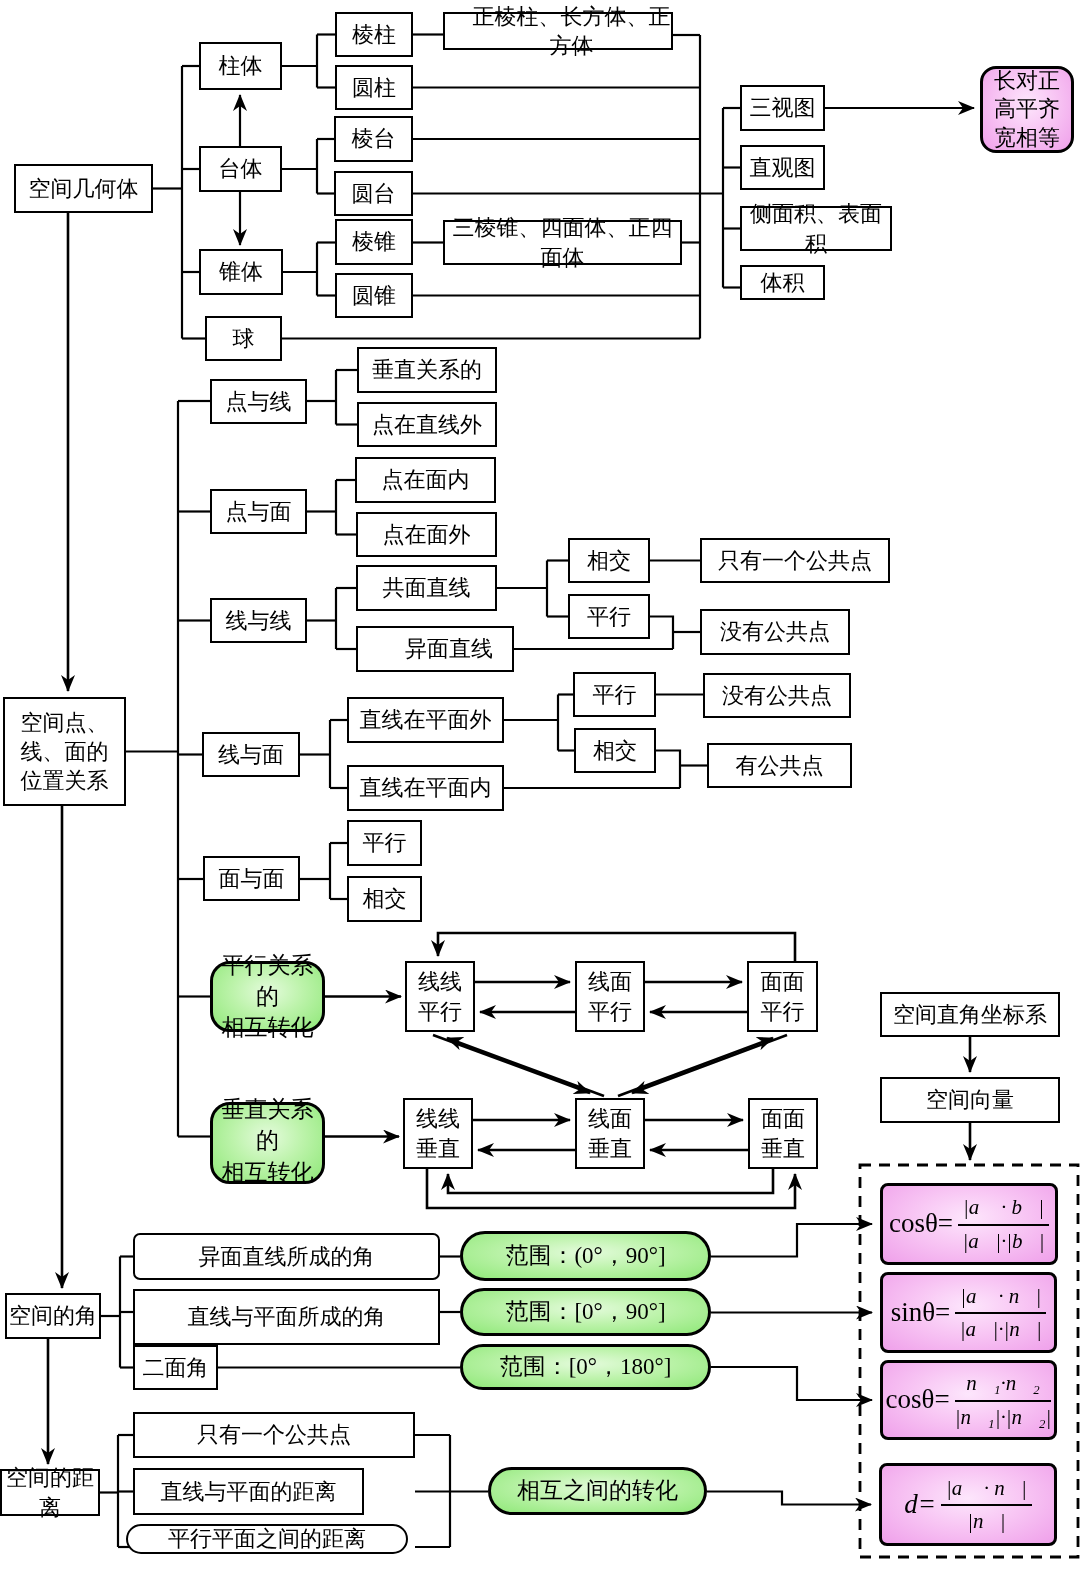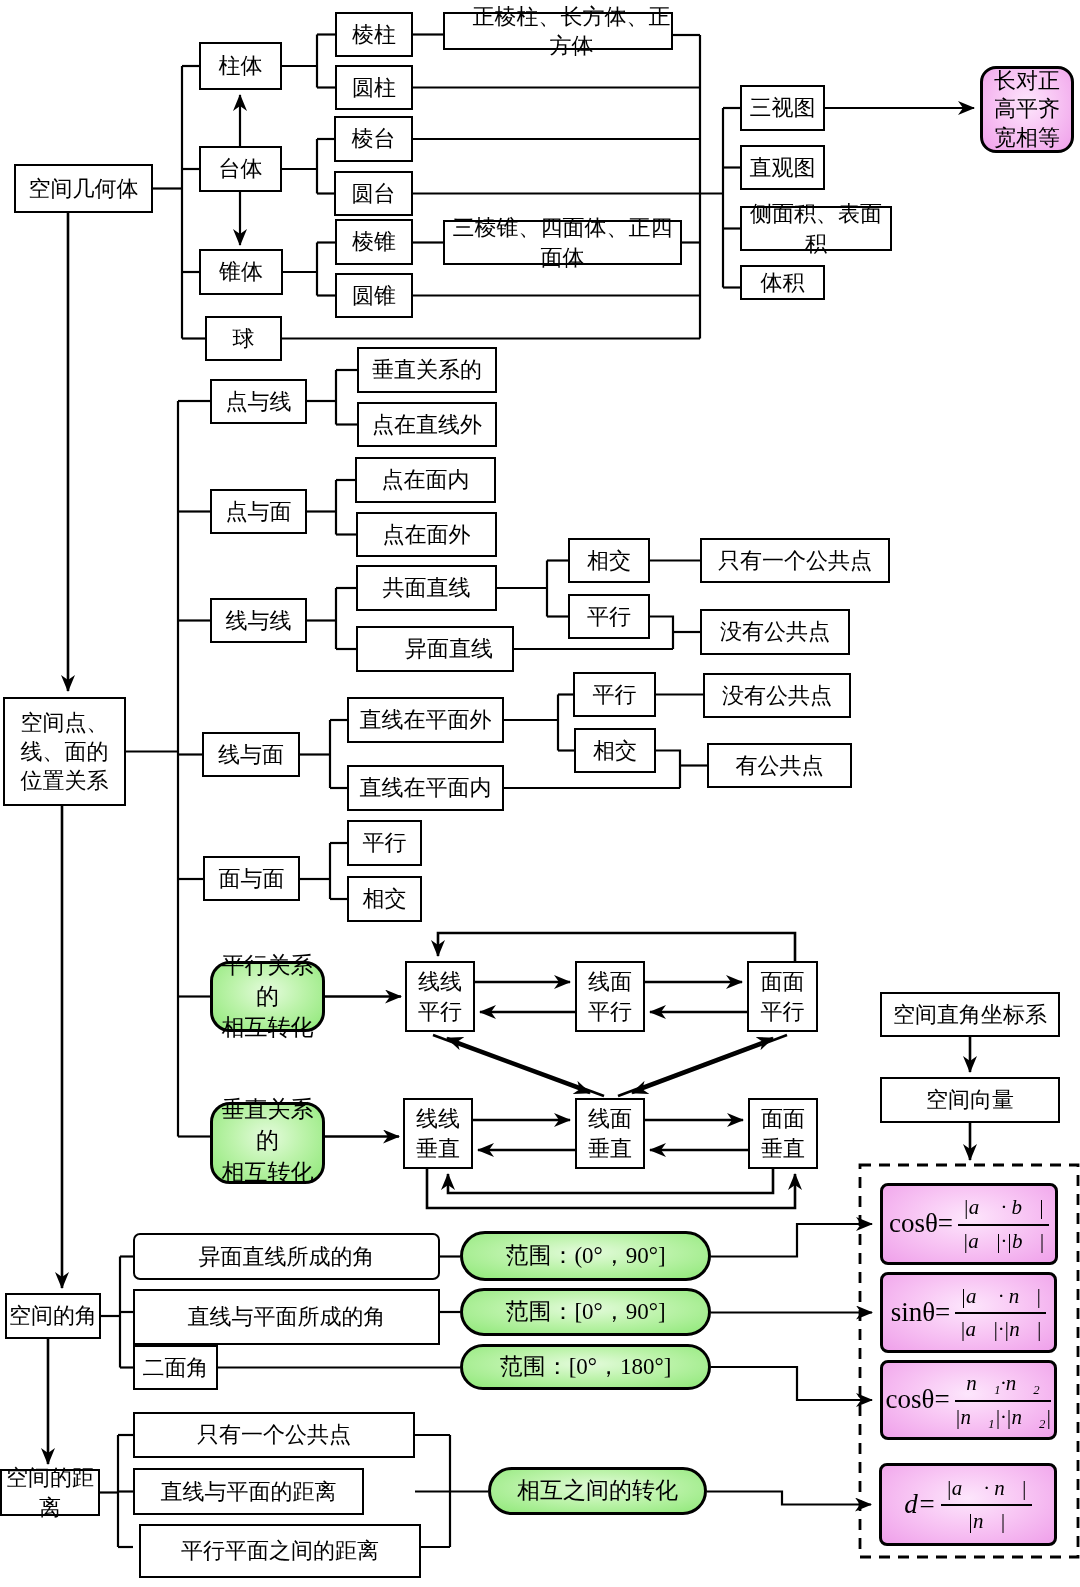--- a/index.html
+++ b/index.html
@@ -256,19 +256,19 @@
     <div class="node kind-box" style="left: 5px; top: 1293px; width: 96px; height: 46px;">空间的角</div>
     <div class="node kind-box" style="left: 133px; top: 1233px; width: 307px; height: 47px; border-radius: 7px;">异面直线所成的角</div>
     <div class="node kind-box" style="left: 133px; top: 1289px; width: 307px; height: 56px;">直线与平面所成的角</div>
     <div class="node kind-box" style="left: 133px; top: 1345px; width: 85px; height: 45px;">二面角</div>
     <div class="node kind-green-pill" style="left: 460px; top: 1231px; width: 251px; height: 50px;">范围：(0°，90°]</div>
     <div class="node kind-green-pill" style="left: 460px; top: 1288px; width: 251px; height: 48px;">范围：[0°，90°]</div>
     <div class="node kind-green-pill" style="left: 460px; top: 1344px; width: 251px; height: 46px;">范围：[0°，180°]</div>
     <div class="node kind-box" style="left: 0px; top: 1469px; width: 100px; height: 47px;">空间的距离</div>
     <div class="node kind-box" style="left: 133px; top: 1412px; width: 282px; height: 46px;">只有一个公共点</div>
     <div class="node kind-box" style="left: 133px; top: 1468px; width: 231px; height: 47px;">直线与平面的距离</div>
-    <div class="node kind-box" style="left: 139px; top: 1524px; width: 282px; height: 54px;">平行平面之间的距离</div>
+    <div class="node kind-box" style="left: 126px; top: 1524px; width: 282px; height: 30px; border-radius: 16px;">平行平面之间的距离</div>
     <div class="node kind-green-pill" style="left: 488px; top: 1467px; width: 219px; height: 48px;">相互之间的转化</div>
     <div class="node kind-formula" style="left: 880px; top: 1183px; width: 178px; height: 82px;"><span class="lhs">cosθ=</span><span class="frac"><span class="num">|a⃗ · b⃗|</span><span class="den">|a⃗|·|b⃗|</span></span></div>
     <div class="node kind-formula" style="left: 880px; top: 1272px; width: 177px; height: 81px;"><span class="lhs">sinθ=</span><span class="frac"><span class="num">|a⃗ · n⃗|</span><span class="den">|a⃗|·|n⃗|</span></span></div>
     <div class="node kind-formula" style="left: 880px; top: 1360px; width: 177px; height: 80px;"><span class="lhs">cosθ=</span><span class="frac"><span class="num">n⃗₁·n⃗₂</span><span class="den">|n⃗₁|·|n⃗₂|</span></span></div>
     <div class="node kind-formula" style="left: 879px; top: 1463px; width: 178px; height: 83px;"><span class="lhs it">d=</span><span class="frac"><span class="num">|a⃗ · n⃗|</span><span class="den">|n⃗|</span></span></div>
   </div>
 
 </body></html>

